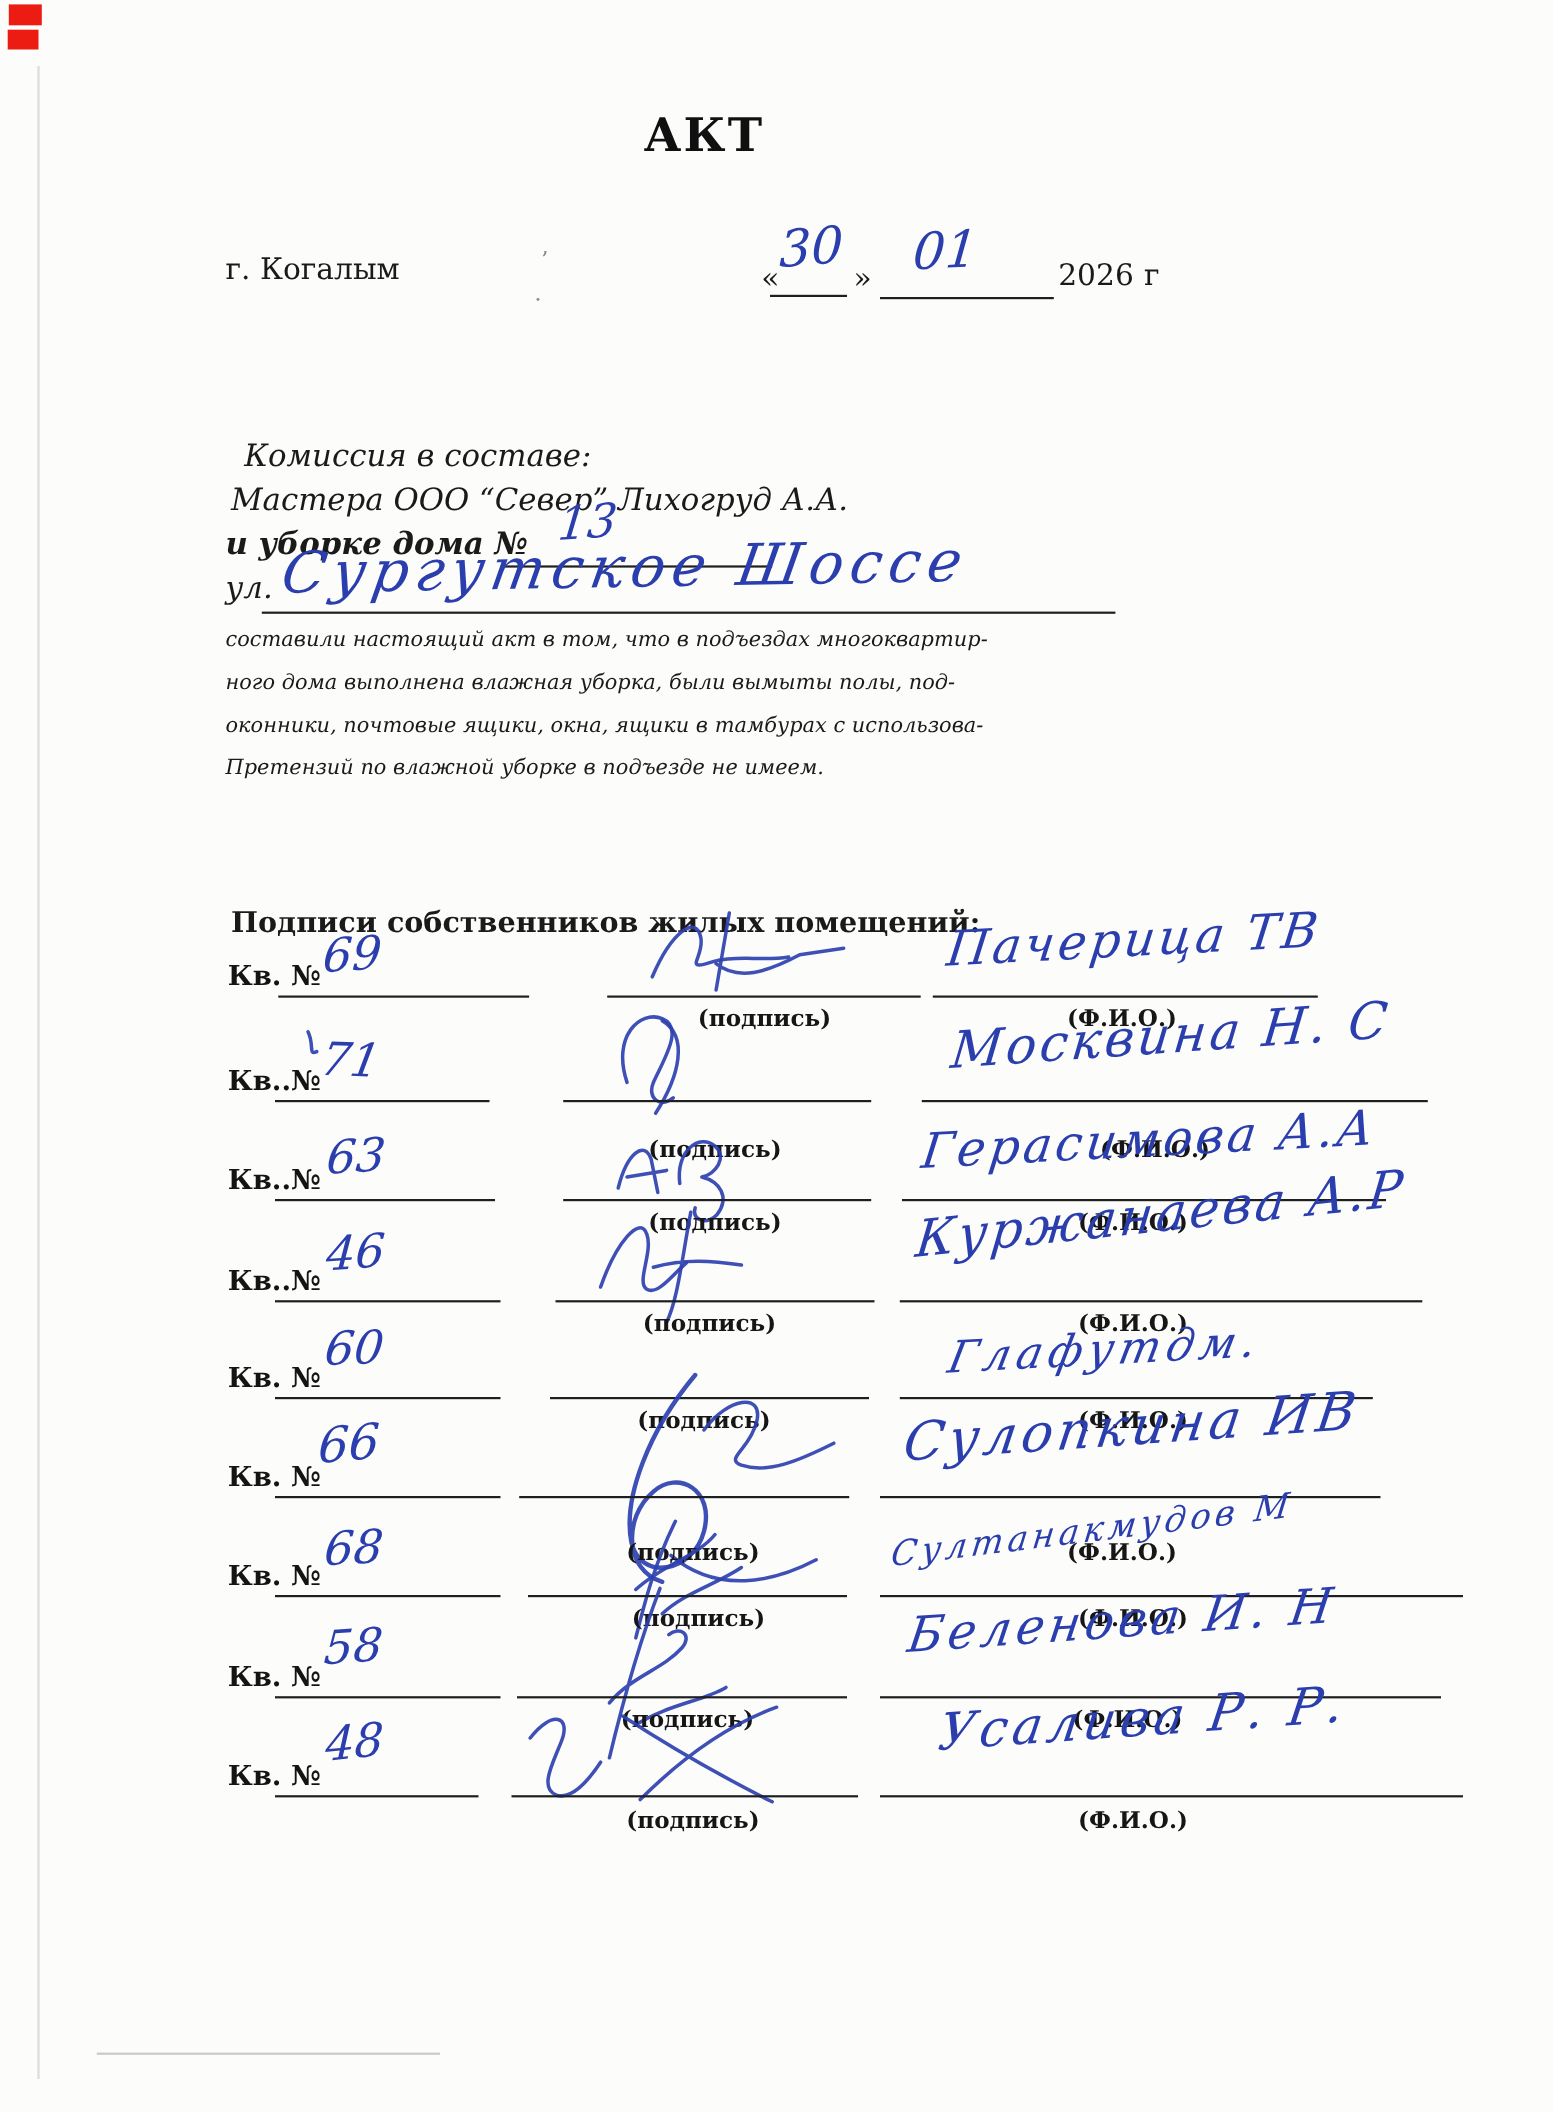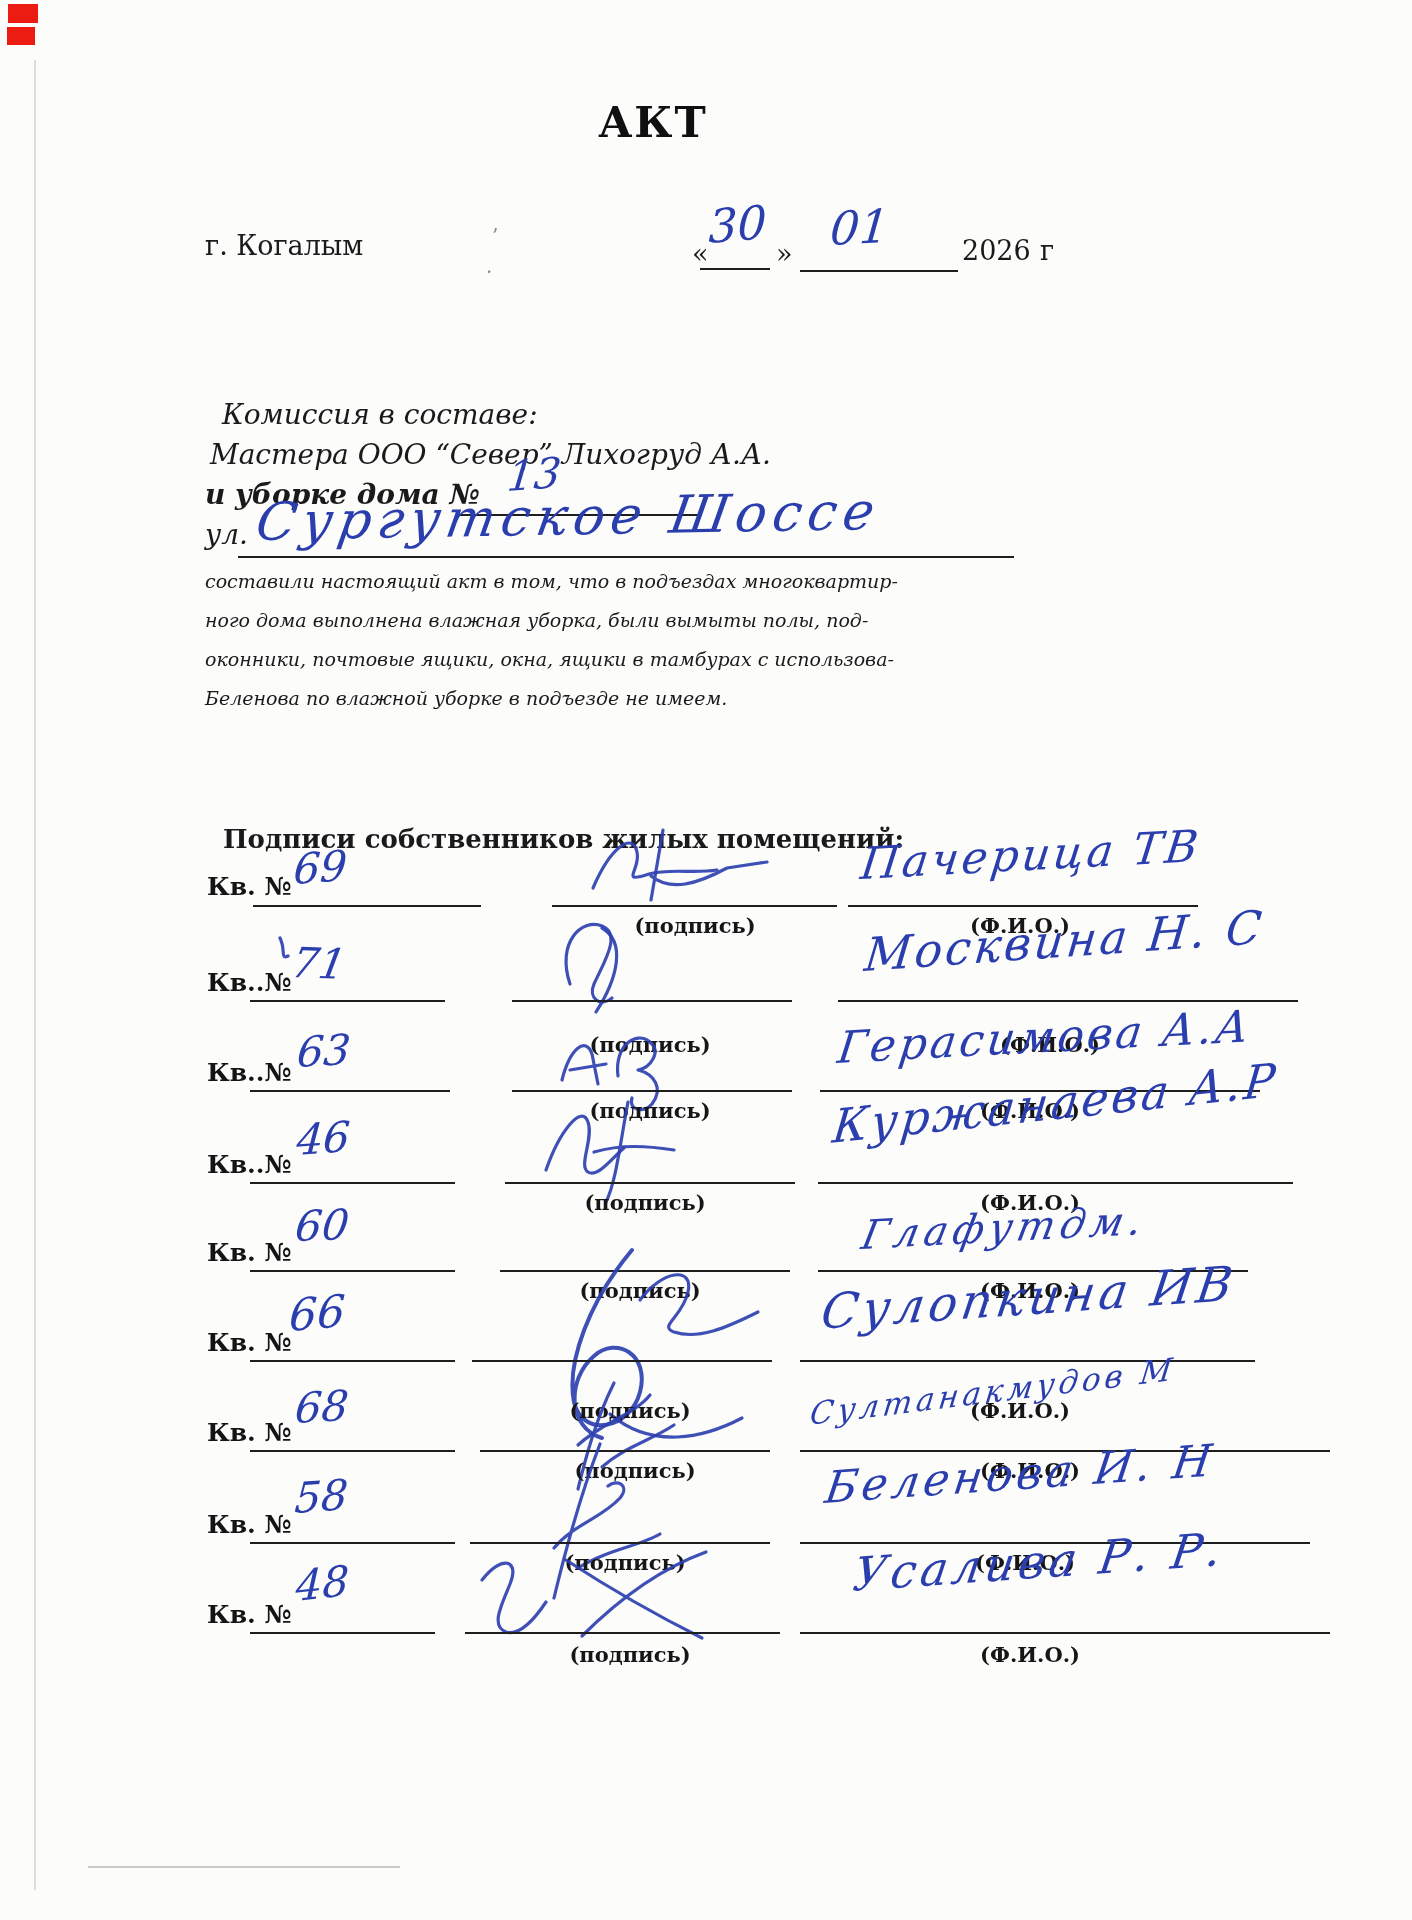--- a/index.html
+++ b/index.html
@@ -5,21 +5,21 @@
   html,body{margin:0;padding:0;}
   body{
     width:1412px;height:1920px;position:relative;overflow:hidden;
     background:#fcfcfb;
     font-family:"DejaVu Serif","Liberation Serif",serif;
     color:#1a1a1a;
   }
   .abs{position:absolute;}
   .serif{font-family:"DejaVu Serif","Liberation Serif",serif;}
   .it{font-style:italic;}
-  .b{font-weight:bold;padding-left:13px;}
+  .b{font-weight:bold;}
   .line{position:absolute;height:2px;background:#1f1f1f;}
   .pen{
     color:#2b3eae;
     font-family:"DejaVu Serif","Liberation Serif",serif;
     font-style:italic;
     white-space:nowrap;
   }
   .hw{transform-origin:left bottom;display:inline-block;}
   .kv{font-family:"DejaVu Serif","Liberation Serif",serif;font-weight:bold;font-size:25px;color:#141414;white-space:nowrap;}
   .lbl{font-family:"DejaVu Serif","Liberation Serif",serif;font-weight:bold;font-size:21px;color:#161616;text-align:center;white-space:nowrap;}
@@ -60,21 +60,21 @@
 <div class="line" style="left:458px;top:514px;width:244px;"></div>
 
 <div class="abs serif it" style="left:205px;top:518px;font-size:28px;">ул.</div>
 <span class="abs pen" style="left:252px;top:492px;font-size:52px;letter-spacing:6px;"><span class="hw" style="transform:rotate(-1deg) skewX(-10deg);">Сургутское Шоссе</span></span>
 <div class="line" style="left:238px;top:556px;width:776px;height:2px;"></div>
 
 <div class="abs body-par" style="left:205px;top:562px;">
   <div>составили настоящий акт в том, что в подъездах многоквартир-</div>
   <div>ного  дома выполнена влажная уборка, были вымыты полы, под-</div>
   <div>оконники, почтовые ящики, окна, ящики в тамбурах  с использова-</div>
-  <div>Беленова по влажной уборке  в подъезде не имеем.</div>
+  <div>Претензий по влажной уборке  в подъезде не имеем.</div>
 </div>
 
 <div class="abs serif b" style="left:210px;top:824px;font-size:26px;">Подписи собственников жилых помещений:</div>
 
 <div class="abs kv" style="left:207px;top:872px;">Кв. №</div>
 <span class="abs pen" style="left:292px;top:845px;font-size:42px;"><span class="hw" style="transform:rotate(-4deg) skewX(-8deg);">69</span></span>
 <div class="line" style="left:253px;top:905px;width:228px;"></div>
 <svg class="sig" style="left:575px;top:826px;" width="230" height="80" viewBox="0 0 230 80">
   <path d="M18,62 C36,20 58,6 62,26 C66,44 44,58 74,48 C96,42 118,48 142,44"></path>
   <path d="M88,4 L76,74 M76,50 C96,66 122,58 152,42 L192,36"></path>

